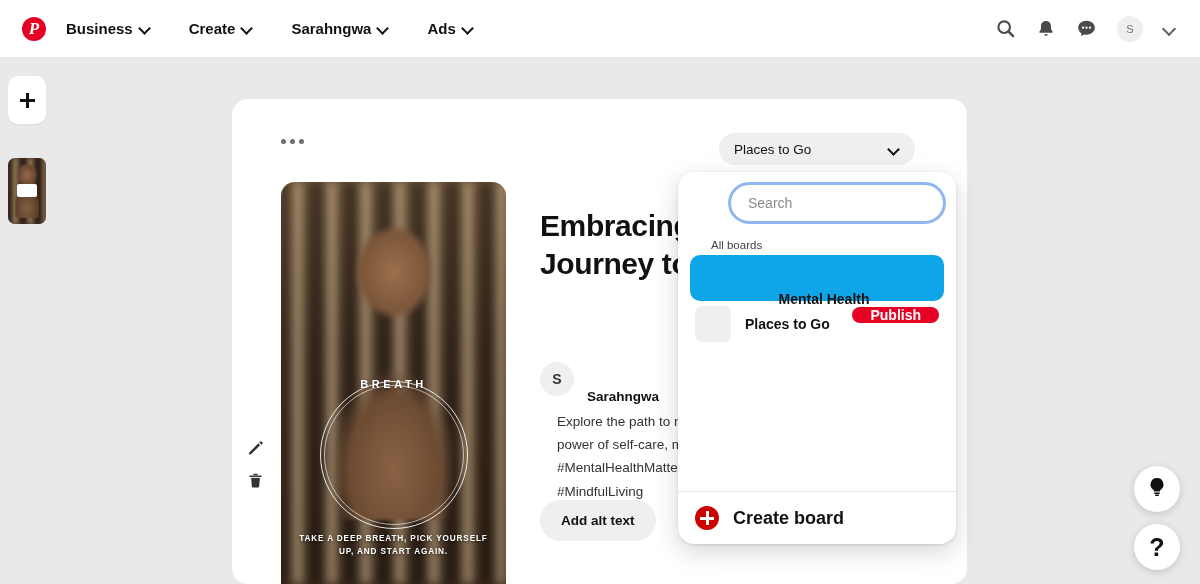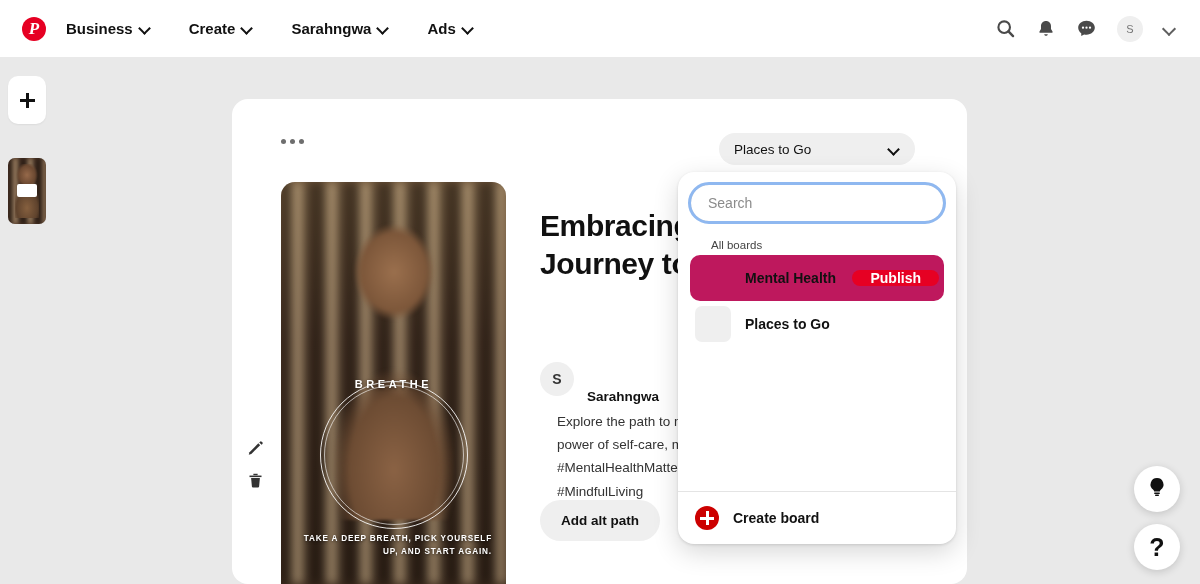--- a/index.html
+++ b/index.html
@@ -122,21 +122,21 @@
     width: 140px; height: 140px; border-radius: 50%;
     border: 1.5px solid rgba(255,255,255,.62);
   }
   .breathe {
     position: absolute; left: 0; right: 0; top: 196px; text-align: center;
     color: #fff; font-size: 11px; letter-spacing: 3.6px; font-weight: bold;
     text-shadow: 0 1px 3px rgba(0,0,0,.5);
   }
   .media-caption {
     position: absolute; left: 14px; right: 14px; bottom: 26px;
-    text-align: right; color: #fff; font-size: 8.2px;
+    text-align: center; color: #fff; font-size: 8.2px;
     letter-spacing: .85px; line-height: 1.5; font-weight: bold;
     text-shadow: 0 1px 3px rgba(0,0,0,.55);
   }
   .media-tools {
     position: absolute; left: 4px; top: 326px; width: 38px; height: 78px;
     background: #fff; border-radius: 20px;
     display: flex; flex-direction: column; align-items: center;
     justify-content: space-around; padding: 7px 0; z-index: 6;
   }
   .tool-btn { cursor: pointer; display: flex; align-items: center; justify-content: center; }
@@ -177,37 +177,37 @@
   .board-select-label { font-size: 13.5px; color: #111; }
   .board-select .chev { margin-left: auto; }
 
   
   .dropdown {
     position: absolute; left: 678px; top: 172px; width: 278px; height: 372px;
     background: #fff; border-radius: 16px; z-index: 70;
     box-shadow: 0 1px 3px rgba(0,0,0,.12), 0 8px 26px rgba(0,0,0,.16);
     display: flex; flex-direction: column; padding-top: 12px;
   }
-  .search-wrap { padding: 0 12px 4px; }
+  .search-wrap { padding: 0 12px 4px; margin-left: 40px; }
   .search-input {
     width: 100%; height: 38px; border-radius: 19px;
     border: 1px solid #cdcdcd; outline: 3px solid #8fb8f0;
     outline-offset: -1px; padding: 0 17px; font-size: 14px;
     color: #111; font-family: inherit; background: #fff;
   }
   .search-input::placeholder { color: #8b8b8b; }
   .all-boards {
     font-size: 11.5px; color: #444; padding: 13px 17px 4px; margin-left: 16px;
   }
   .board-list { flex: 1; overflow-y: auto; padding: 0 12px; }
   .board-row {
     display: flex; align-items: center; height: 46px; border-radius: 10px;
     padding: 0 5px; cursor: pointer;
   }
-  .board-row.active { background: #be185d; }
+  .board-row.active { background: #0ea5e9; flex-direction: column; }
   .board-thumb {
     width: 36px; height: 36px; border-radius: 7px; background: #efefef;
     flex: 0 0 36px;
   }
   .board-row.active .board-thumb { background: transparent; }
   .board-name {
     margin-left: 14px; font-size: 14px; font-weight: bold; color: #111;
   }
   .publish-btn {
     margin-left: auto; background: #e60023; color: #fff; border: none;
@@ -220,21 +220,21 @@
   }
   .plus-circle {
     width: 24px; height: 24px; border-radius: 50%; background: #cc0000;
     position: relative; flex: 0 0 24px;
   }
   .plus-circle::before, .plus-circle::after {
     content: ""; position: absolute; background: #fff;
   }
   .plus-circle::before { left: 10.5px; top: 5px; width: 3px; height: 14px; }
   .plus-circle::after { top: 10.5px; left: 5px; height: 3px; width: 14px; }
-  .create-board-label { font-size: 14px; font-weight: bold; color: #111; }
+  .create-board-label { font-size: 18px; font-weight: bold; color: #111; }
 
   
   .fabs {
     position: absolute; right: 20px; bottom: 14px;
     display: flex; flex-direction: column; gap: 12px; z-index: 80;
   }
   .fab {
     width: 46px; height: 46px; border-radius: 50%; background: #fff;
     box-shadow: 0 2px 8px rgba(0,0,0,.16); cursor: pointer;
     display: flex; align-items: center; justify-content: center;
@@ -311,21 +311,21 @@
       <span></span>
       <span></span>
       <span></span>
     </div>
 
     <div class="media">
       <div class="stripes"></div>
       <div class="figure"></div>
       <div class="ring"></div>
       <div class="ring2"></div>
-      <div class="breathe">BREATHE</div>
+      <div class="breathe">BREATH</div>
       <div class="media-caption">TAKE A DEEP BREATH, PICK YOURSELF UP, AND START AGAIN.</div>
     </div>
 
     <div class="media-tools">
       <span class="tool-btn">
         <svg width="17" height="17" viewBox="0 0 24 24">
           <path d="M3.5 17.2l-1 3.6 3.6-1L18.6 7.3l-2.6-2.6L3.5 17.2z" fill="#333"></path>
           <path d="M17.3 3.4l3.3 3.3 1.1-1.1a1.6 1.6 0 0 0 0-2.3l-1-1a1.6 1.6 0 0 0-2.3 0l-1.1 1.1z" fill="#333"></path>
         </svg>
       </span>
@@ -340,21 +340,21 @@
 
     <div class="pin-title">Embracing Well-Being: A Journey to Harmony</div>
 
     <div class="author-row">
       <div class="avatar-lg">S</div>
       <div class="author-name">Sarahngwa</div>
     </div>
 
     <div class="pin-desc">Explore the path to mental wellness and discover the power of self-care, mindfulness, and resilience. #MentalHealthMatters #SelfCareJourney #MindfulLiving</div>
 
-    <button class="alt-btn">Add alt path</button>
+    <button class="alt-btn">Add alt text</button>
   </div>
 
   <div class="board-select">
     <span class="board-select-label">Places to Go</span>
     <span class="chev"></span>
   </div>
 
   <div class="dropdown">
     <div class="search-wrap">
       <input class="search-input" type="text" placeholder="Search" style="">

